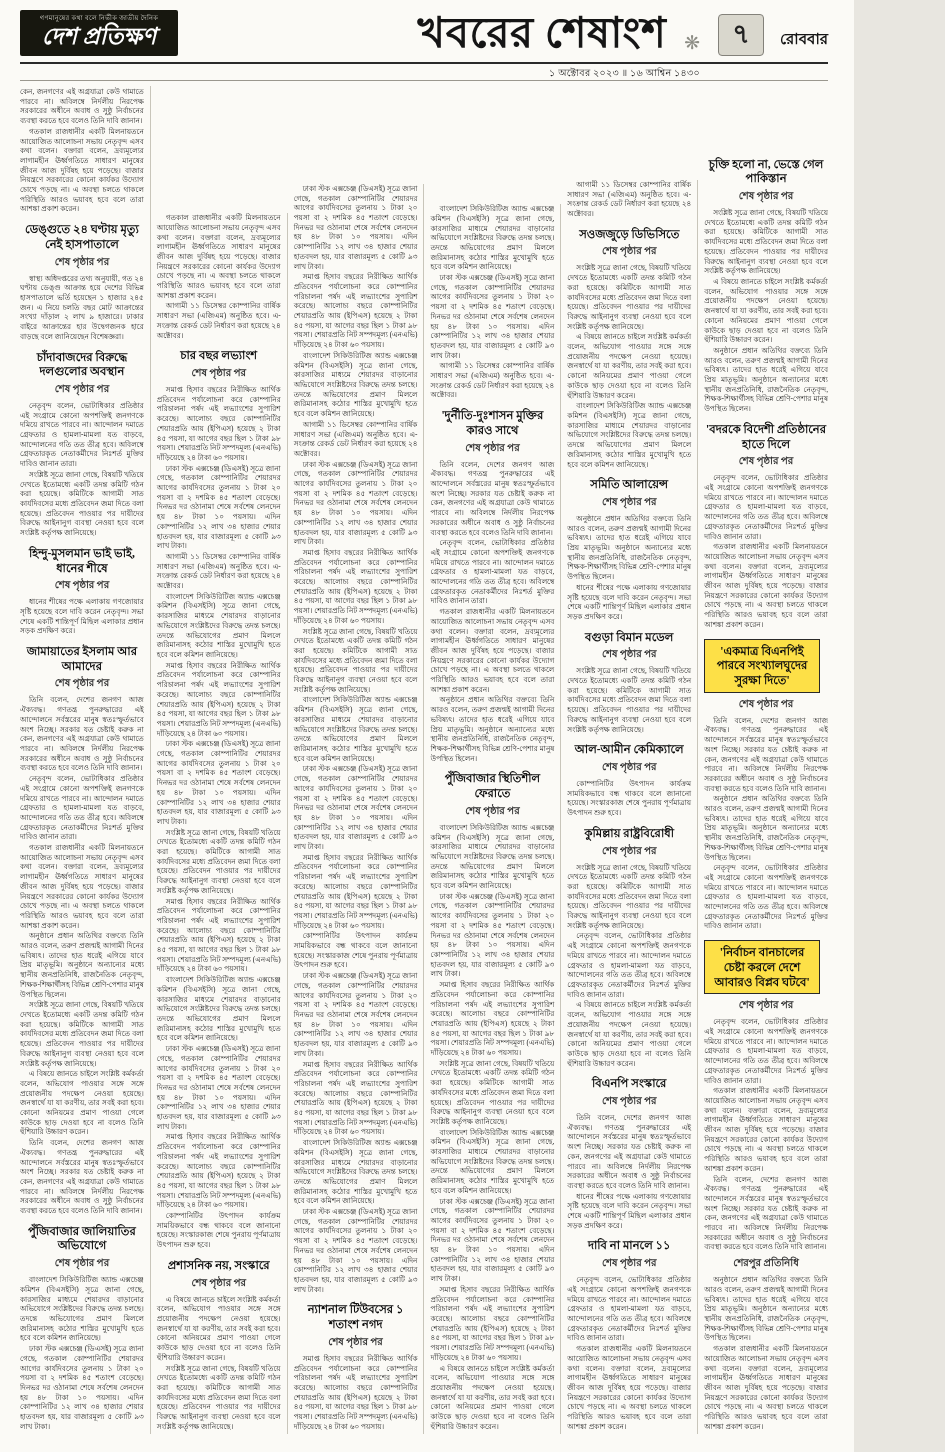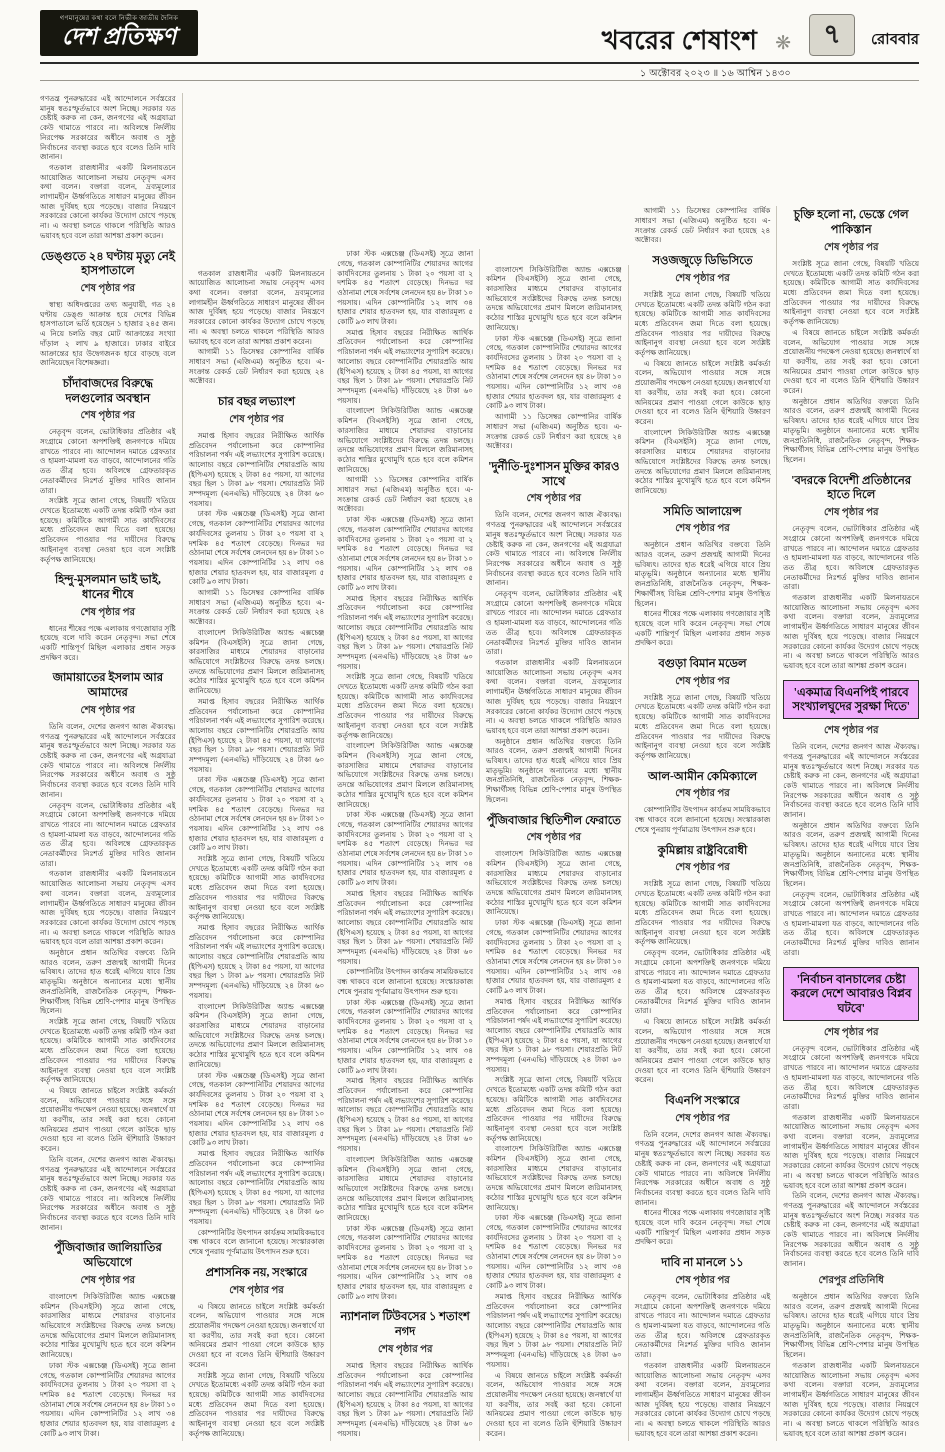--- a/index.html
+++ b/index.html
@@ -3,71 +3,71 @@
 <meta charset="utf-8">
 <style>
   * { margin: 0; padding: 0; box-sizing: border-box; }
   html, body { width: 945px; height: 1452px; }
   body {
     background: #e8e6e0;
     font-family: "Liberation Serif", "DejaVu Serif", serif;
     color: #151515;
   }
   .page {
-    width: 945px; height: 1452px;
+    width: 854px; height: 1452px;
     background: #fbfaf6;
-    padding: 10px 26px 12px 40px;
+    padding: 10px 26px 12px 20px;
     overflow: hidden;
     position: relative;
   }
   
   .header {
     display: flex; align-items: flex-end; gap: 16px;
     border-bottom: 2px solid #2a2a2a;
     padding-bottom: 6px;
   }
   .masthead {
     background: #17170f; color: #fff;
     padding: 3px 12px 6px 12px;
     min-width: 158px; text-align: center;
     border-radius: 2px;
   }
   .masthead .tagline { font-size: 6.5px; color: #d8d8d0; letter-spacing: .4px; }
   .masthead .logo { font-size: 23px; font-weight: bold; font-style: italic; line-height: 1.15; }
   .header-spacer { flex: 1 1 auto; }
-  .section-title { font-size: 26px; font-weight: bold; letter-spacing: .5px; line-height: 1; padding-bottom: 2px; text-align: center; }
+  .section-title { font-size: 42px; font-weight: bold; letter-spacing: .5px; line-height: 1; padding-bottom: 2px; text-align: center; }
   .flower { color: #8d8d85; font-size: 20px; line-height: 1; padding: 0 2px 4px 2px; }
   .page-number-box {
     border: 1.5px solid #83817a; background: #d9d7cd;
     width: 46px; height: 42px; border-radius: 4px;
     display: flex; align-items: center; justify-content: center;
     font-size: 27px; font-weight: bold; color: #222;
   }
   .weekday { font-size: 15px; font-weight: bold; padding-bottom: 4px; }
-  .dateline-row { position: relative; height: 17px; border-bottom: 1px solid #9a978e; margin-bottom: 12px; text-decoration: underline; }
+  .dateline-row { position: relative; height: 17px; border-bottom: 1px solid #9a978e; margin-bottom: 5px; text-decoration: underline; }
   .issue-date { position: absolute; right: 128px; top: 2px; font-size: 9.5px; letter-spacing: .3px; color: #222; }
   
   .columns { display: flex; height: 1348px; overflow: hidden; align-items: flex-end; }
   .col {
     flex: 1 1 0; min-width: 0;
     padding: 0 6px;
     border-right: 1px solid #c8c5ba;
     overflow: hidden;
   }
   .col:first-child { padding-left: 0; }
   .col:last-child { border-right: none; padding-right: 0; }
   .article { margin-bottom: 3px; }
   .headline {
     font-size: 11.5px; font-weight: bold; line-height: 1.28;
     text-align: center; margin: 8px 0 2px 0; color: #0d0d0d;
   }
   .article:first-child .headline { margin-top: 1px; }
   .headline.boxed {
-    border: 1px solid #2a2a2a; padding: 4px 5px; margin: 9px 0 3px 0;
-    background: #f0abfc;
+    border: 1px solid #2a2a2a; padding: 4px 5px; margin: 9px 8px 3px 0;
+    background: #fde047;
   }
   .dateline {
     font-size: 10px; font-weight: bold; text-align: center;
     margin: 0 0 3px 0; color: #333;
   }
   .para {
     font-size: 7.3px; line-height: 1.33; text-align: justify;
     text-indent: 9px; color: #1d1d1d; margin-bottom: 1px;
     word-break: break-word;
   }

